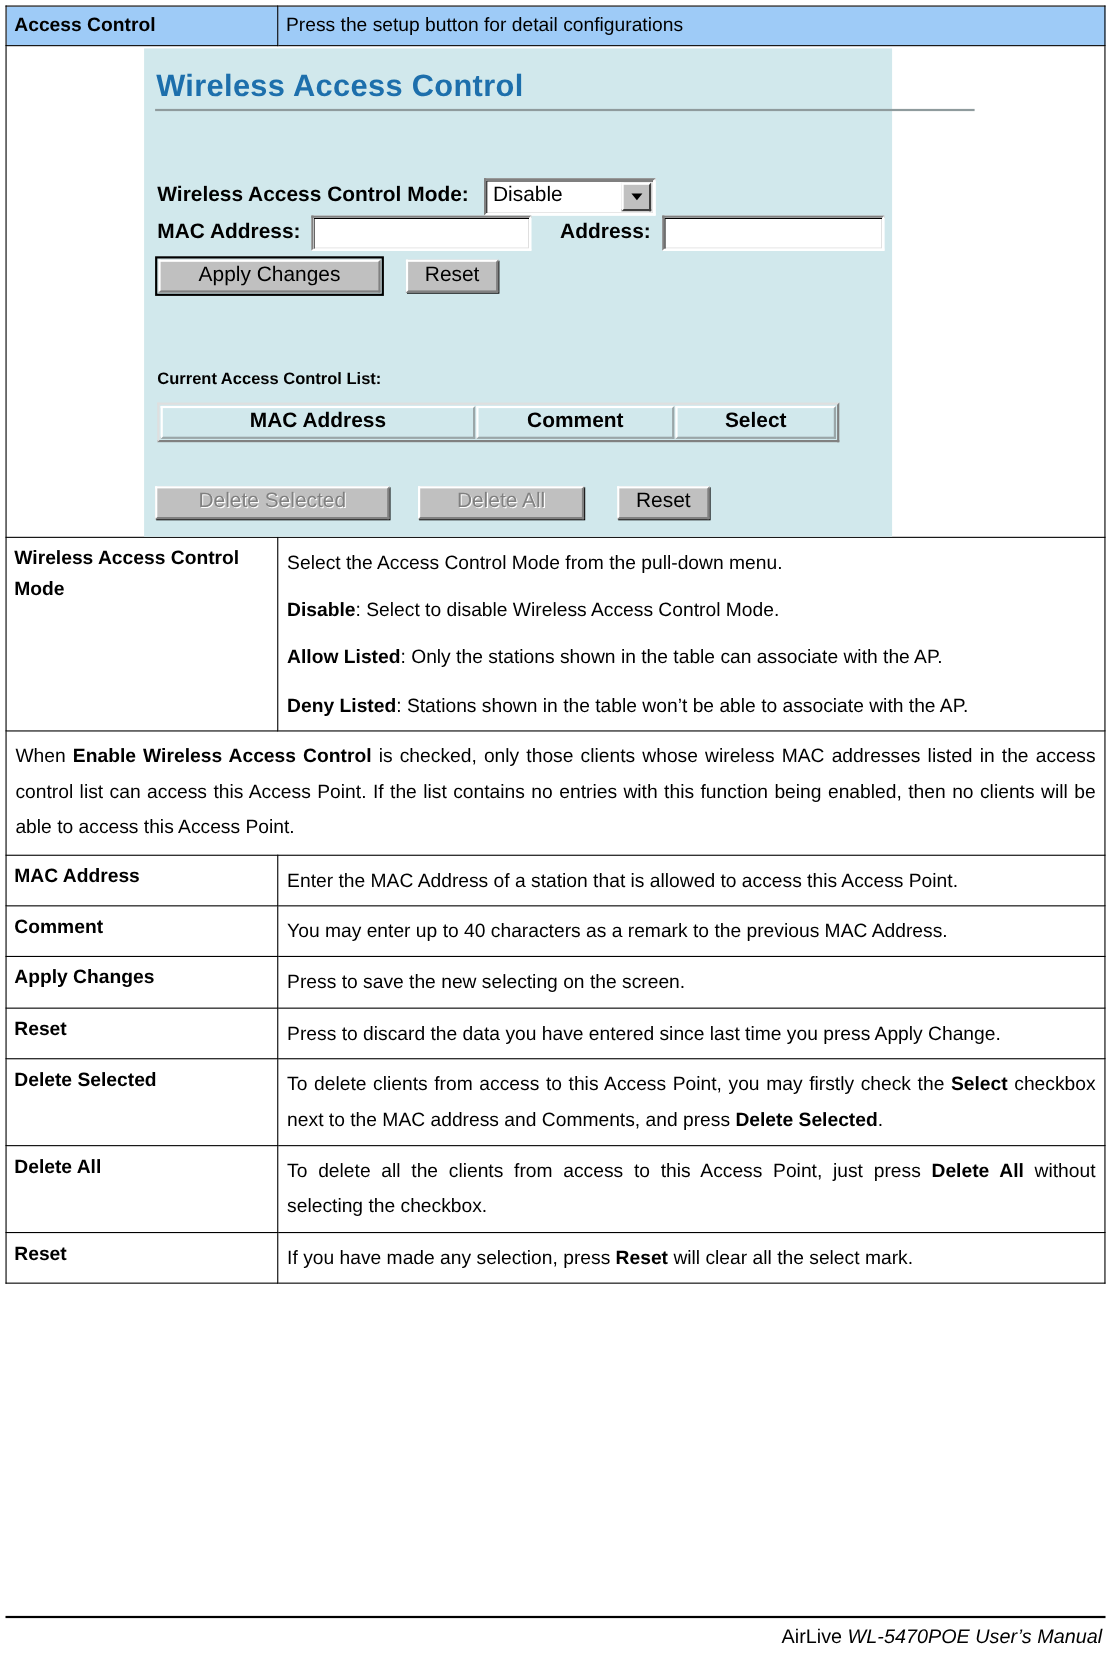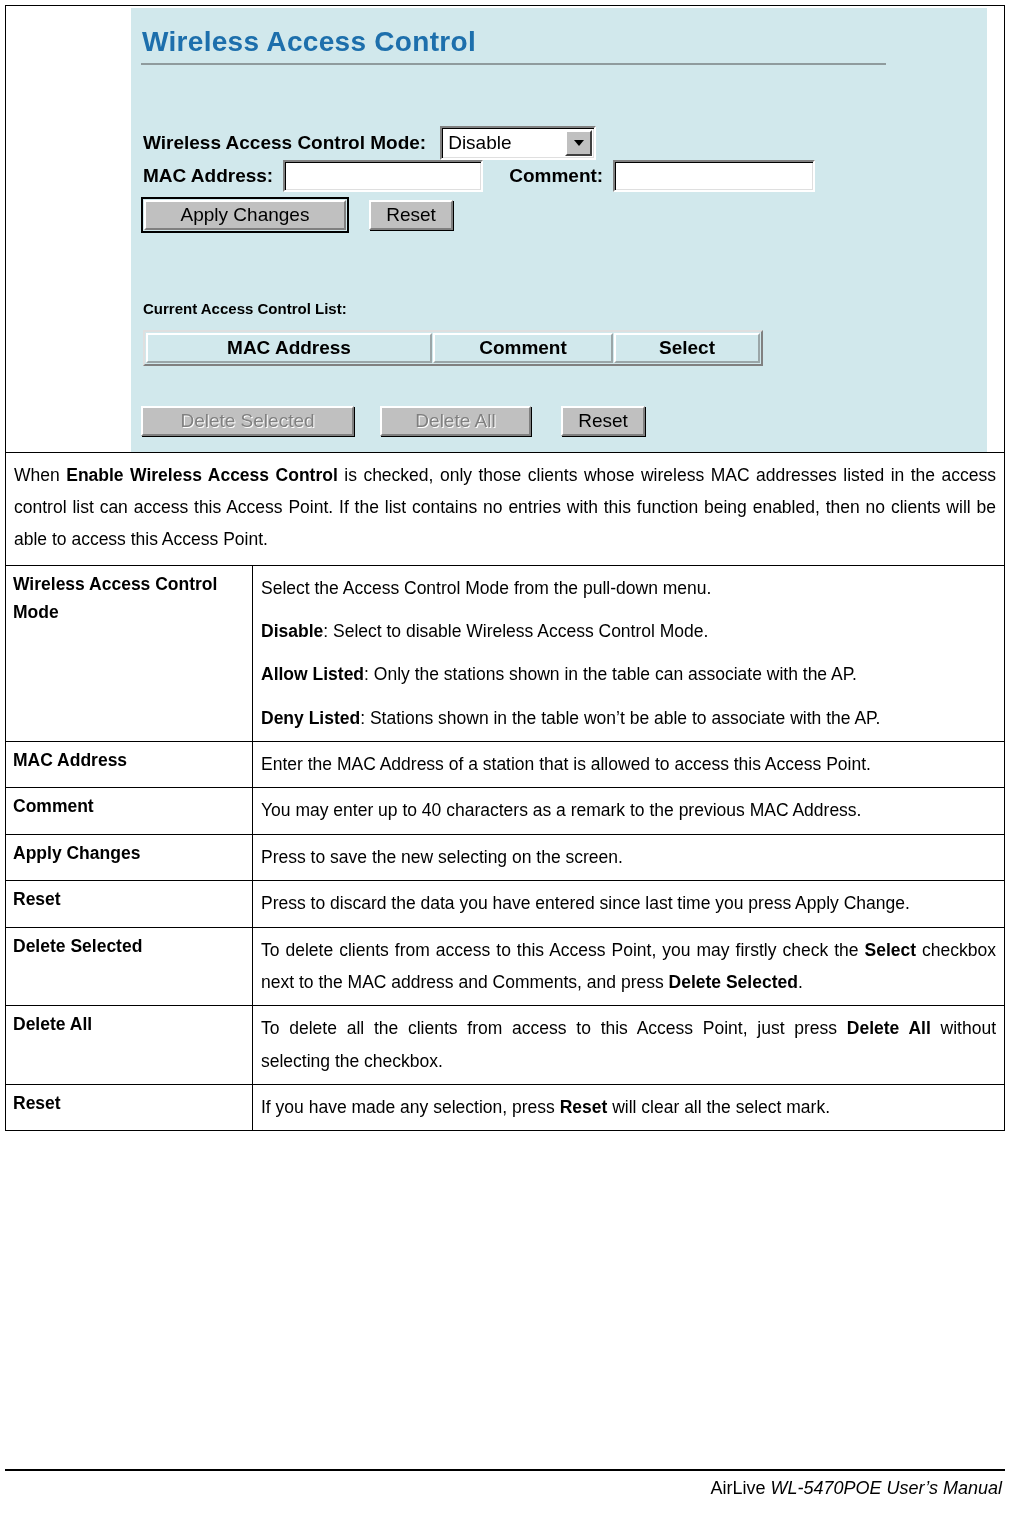--- a/index.html
+++ b/index.html
@@ -73,21 +73,21 @@
   }
   td.desc p { margin: 0 0 11px 0; }
   td.desc p:last-child { margin-bottom: 0; }
   .j { text-align: justify; text-align-last: left; }
   b { font-weight: bold; }
 
   
   .shot {
     position: relative;
     margin: 2px 0 0 125px;
-    width: 856px;
+    width: 680px;
     height: 444px;
     background: #D1E8EC;
     font-family: "Liberation Sans", sans-serif;
   }
   .shot-title {
     position: absolute;
     left: 11px;
     top: 11px;
     font-size: 28px;
     font-weight: bold;
@@ -282,20 +282,28 @@
 
 <div class="page">
 
   <table class="doc-table">
     <colgroup>
       <col style="width:247px">
       <col>
     </colgroup>
     <tbody>
 
+      <tr class="header-row">
+        <td style="width:272px">
+          <span class="hdr-label">Access Control</span>
+        </td>
+        <td>
+          <span>Press the setup button for detail configurations</span>
+        </td>
+      </tr>
 
       <tr>
         <td class="shot-cell" colspan="2">
 
           <div class="shot">
 
             <div class="shot-title">Wireless Access Control</div>
             <div class="shot-rule"></div>
 
             <div class="row-mode">
@@ -305,21 +313,21 @@
                 <span class="sel-btn">
                     <span class="caret"></span>
                   </span>
               </div>
             </div>
 
             <div class="row-mac">
               <span class="lbl">MAC Address:</span>
               <div class="tin tin-mac" title=""></div>
               <span class="gap"></span>
-              <span class="lbl">Comment:</span>
+              <span class="lbl">Address:</span>
               <div class="tin tin-cmt" title=""></div>
             </div>
 
             <div class="row-btns">
               <div class="btn btn-default btn-apply">Apply Changes</div>
               <div class="btn btn-reset1">Reset</div>
             </div>
 
             <div class="cacl-label">Current Access Control List:</div>
 
@@ -334,36 +342,36 @@
               <div class="btn btn-disabled btn-delall">Delete All</div>
               <div class="btn btn-reset2">Reset</div>
             </div>
 
           </div>
 
         </td>
       </tr>
 
       <tr>
-        <td class="intro-cell" colspan="2">
-          <span>When </span><b>Enable Wireless Access Control</b><span> is checked, only those clients whose wireless MAC addresses listed in the access control list can access this Access Point. If the list contains no entries with this function being enabled, then no clients will be able to access this Access Point.</span>
-        </td>
-      </tr>
-
-      <tr>
         <td class="col-label">Wireless Access Control Mode</td>
         <td class="desc">
           <p class="j">Select the Access Control Mode from the pull-down menu.</p>
           <p class="j"><b>Disable</b><span>: Select to disable Wireless Access Control Mode.</span></p>
           <p class="j"><b>Allow Listed</b><span>: Only the stations shown in the table can associate with the AP.</span></p>
           <p class="j"><b>Deny Listed</b><span>: Stations shown in the table won’t be able to associate with the AP.</span></p>
         </td>
       </tr>
 
       <tr>
+        <td class="intro-cell" colspan="2">
+          <span>When </span><b>Enable Wireless Access Control</b><span> is checked, only those clients whose wireless MAC addresses listed in the access control list can access this Access Point. If the list contains no entries with this function being enabled, then no clients will be able to access this Access Point.</span>
+        </td>
+      </tr>
+
+      <tr>
         <td class="col-label">MAC Address</td>
         <td class="desc">
             <p class="j">Enter the MAC Address of a station that is allowed to access this Access Point.</p>
           </td>
       </tr>
 
       <tr>
         <td class="col-label">Comment</td>
         <td class="desc">
             <p class="j">You may enter up to 40 characters as a remark to the previous MAC Address.</p>

